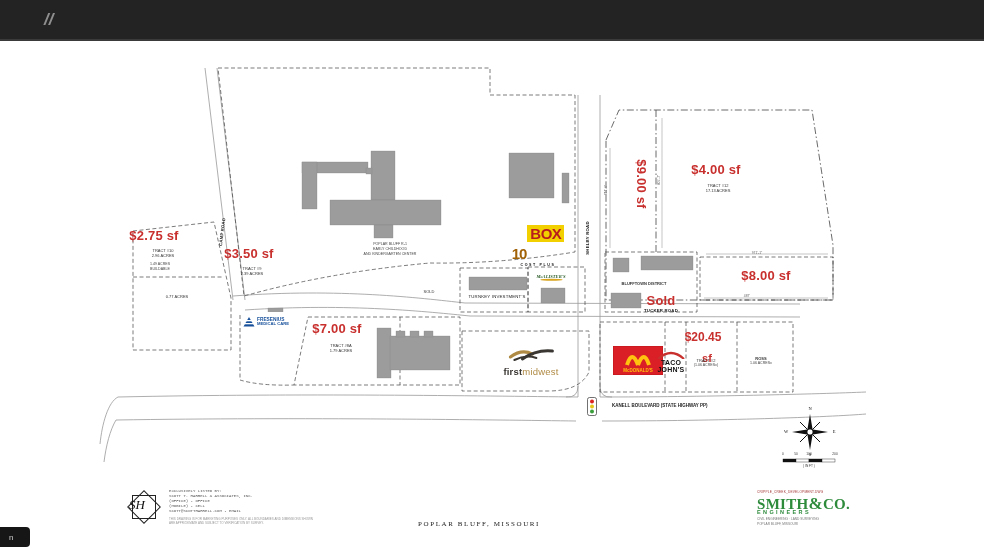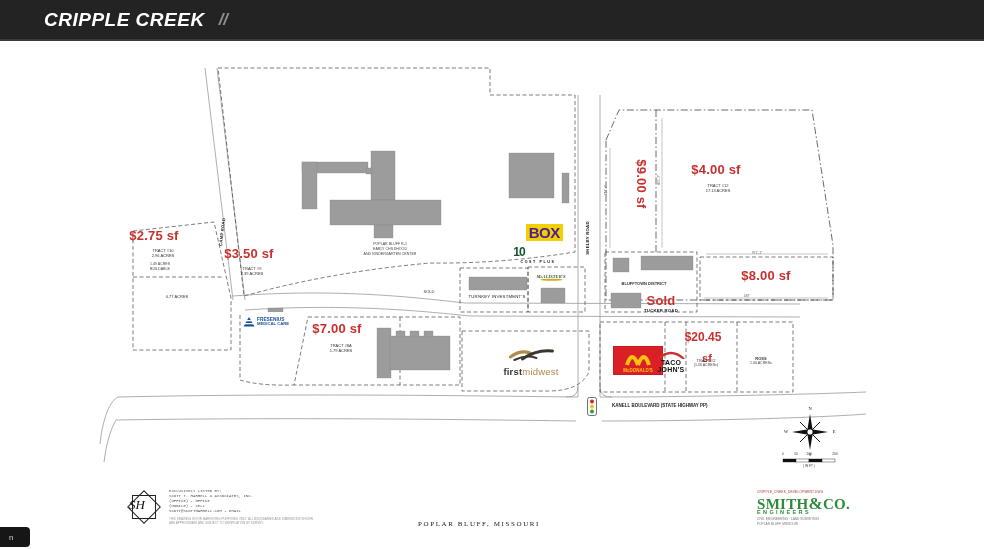--- a/index.html
+++ b/index.html
@@ -19,22 +19,22 @@
   .tiny{font-size:4px;color:#333;}
   .tiny2{font-size:3.6px;color:#444;}
   .road{font-size:4.3px;color:#222;font-weight:bold;letter-spacing:.2px;}
   .dim{font-size:3.4px;color:#666;}
   .rotccw{transform:translate(-50%,-50%) rotate(-90deg);}
   .rotcw{transform:translate(-50%,-50%) rotate(90deg);}
   .rotcamp{transform:translate(-50%,-50%) rotate(-83deg);}
   
   .tenbox{position:absolute;left:506px;top:205px;width:64px;text-align:center;}
   .tenbox .row{display:flex;align-items:center;justify-content:center;}
-  .tenbox .ten{font-size:12px;font-weight:800;color:#14532d;letter-spacing:-1px;margin-top:40px;}
-  .tenbox .box{font-size:15px;font-weight:800;color:#4c1d95;background:#f2d000;padding:0 3px;margin-left:1px;letter-spacing:-.5px;}
+  .tenbox .ten{font-size:15px;font-weight:800;color:#a16207;letter-spacing:-1px;margin-top:40px;}
+  .tenbox .box{font-size:15px;font-weight:800;color:#b91c1c;background:#f2d000;padding:0 3px;margin-left:1px;letter-spacing:-.5px;}
   .tenbox .tag{font-size:3.6px;font-weight:bold;color:#111;letter-spacing:1.6px;margin-top:1px;}
   
   .fres{position:absolute;left:241px;top:312px;width:64px;height:20px;background:#fff;
         display:flex;align-items:center;gap:2px;padding:1px 2px;box-sizing:border-box;}
   .fres .txt{line-height:1.05;text-align:left;}
   .fres .l1{font-size:4.8px;font-weight:bold;color:#164f9a;}
   .fres .l2{font-size:4.2px;font-weight:bold;color:#164f9a;}
   
   .fmw{position:absolute;left:531px;top:362px;transform:translate(-50%,-50%);text-align:center;}
   .fmw .wordmark{font-size:9.5px;font-weight:bold;letter-spacing:.2px;}
@@ -75,21 +75,20 @@
   .kanell{position:absolute;left:612px;top:403px;font-size:4.5px;color:#222;font-weight:bold;white-space:nowrap;}
   .compass-l{font-family:"Liberation Serif",serif;font-size:4.5px;color:#111;}
   .scale-num{font-size:3.2px;color:#333;}
 </style>
 </head>
 <body>
 
 <div class="stage">
 
   <div class="hdr">
-    <span class="t1">CRIPPLE CREEK</span>
     <span class="sep">//</span>
   </div>
 
   <svg width="984" height="549" viewBox="0 0 984 549">
 
     <g stroke="#999" stroke-width="0.8" fill="none">
       <path d="M205,68 L233,300"></path>
         <path d="M217,68 L245,300"></path>
       <path d="M578,95 V397"></path>
         <path d="M600,95 V397"></path>

